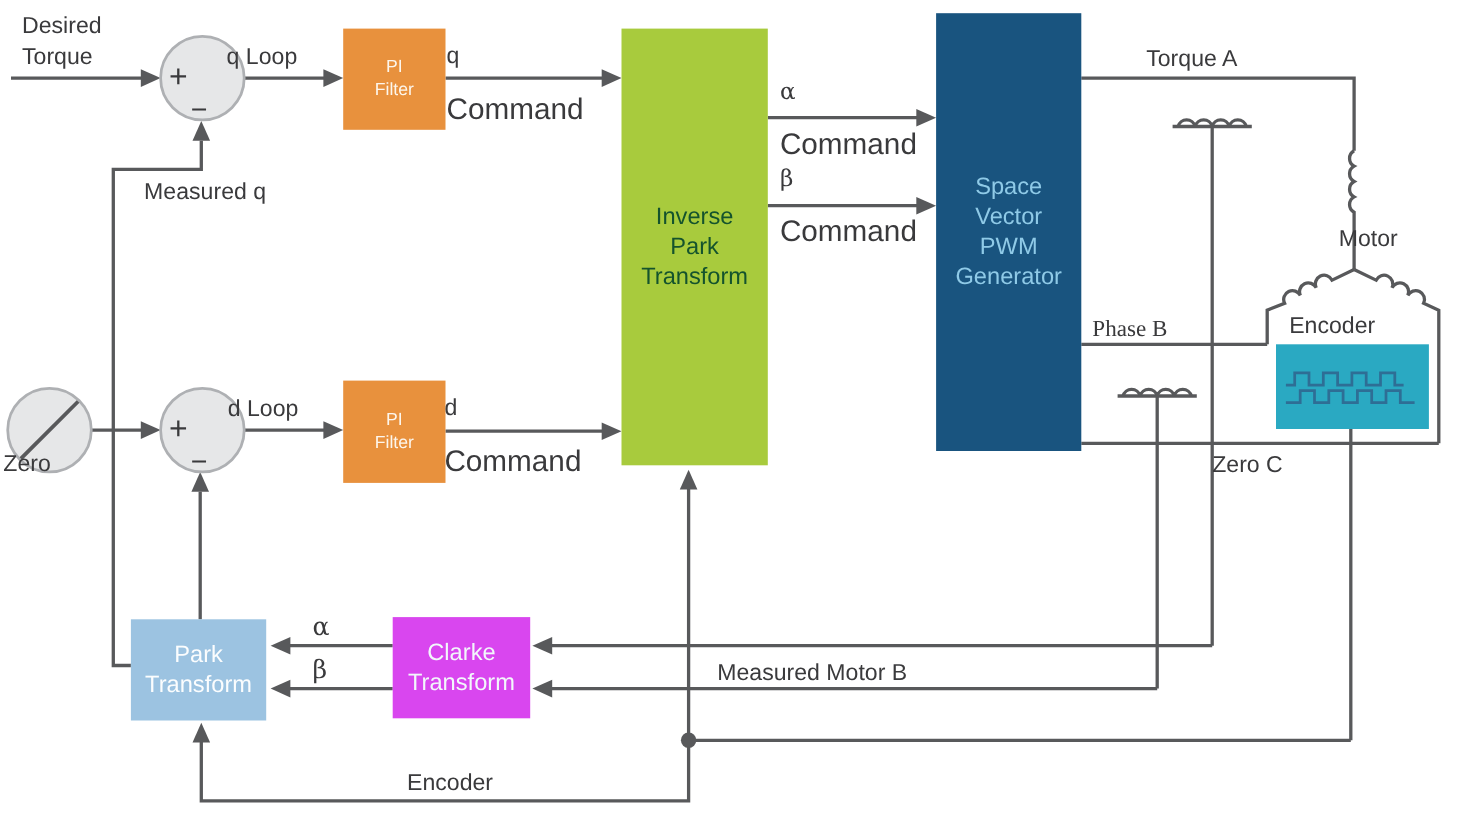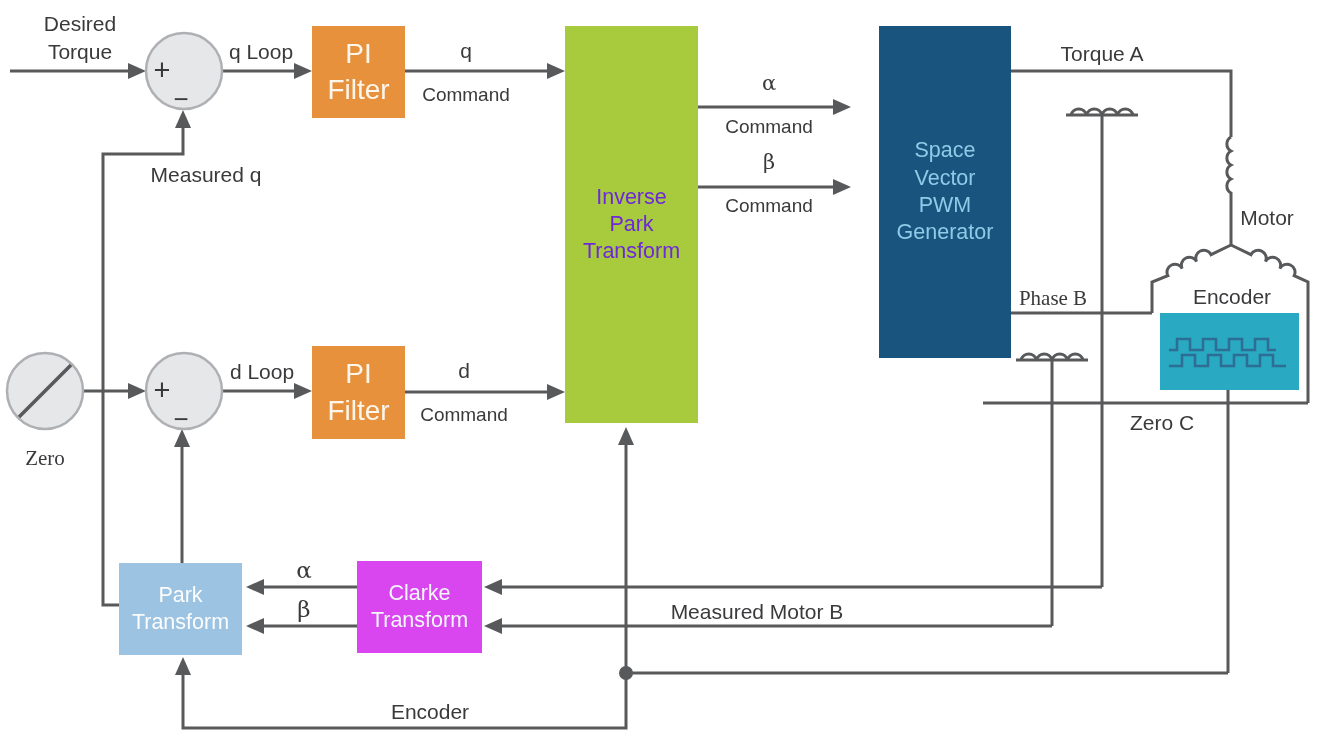--- a/index.html
+++ b/index.html
@@ -1,29 +1,29 @@
 <!DOCTYPE html>
 <html><head>
 <meta charset="utf-8">
 <style>
   html,body{margin:0;padding:0;background:#fff;}
   .canvas{position:relative;width:1327px;height:743px;background:#ffffff;overflow:hidden;
           font-family:"Liberation Sans",sans-serif;color:#3A3A3C;}
   svg.wires{position:absolute;left:0;top:0;pointer-events:none;}
-  .lbl{position:absolute;font-size:21px;line-height:1.34;text-align:center;white-space:pre-line;}
+  .lbl{position:absolute;font-size:21px;line-height:1.34;white-space:pre-line;}
   .cmd{line-height:1.06;}
   .cmd .letter{display:block;font-size:21px;}
-  .cmd .word{display:block;font-size:19px;}
+  .cmd .word{display:block;font-size:27px;}
   .greek{font-family:"DejaVu Serif",serif;}
   .g23{font-size:23px;font-family:"DejaVu Serif",serif;line-height:1.1;}
   .block{position:absolute;display:flex;align-items:center;justify-content:center;
          text-align:center;white-space:pre-line;font-size:21.5px;line-height:1.27;}
-  .pi{background:#E8913D;color:#FDF6EC;width:93px;font-size:28px;line-height:1.3;}
-  .ipark{left:565px;top:26px;width:133px;height:397px;background:#A8CB3D;color:#6d28d9;}
-  .svpwm{left:851px;top:26px;width:132px;height:332px;background:#19547F;color:#8FCAE7;margin-left:28px;}
+  .pi{background:#E8913D;color:#FDF6EC;width:93px;font-size:16px;line-height:1.3;}
+  .ipark{left:565px;top:26px;width:133px;height:397px;background:#A8CB3D;color:#14532d;}
+  .svpwm{left:851px;top:12px;width:132px;height:398px;background:#19547F;color:#8FCAE7;}
   .park{left:119px;top:563px;width:123px;height:92px;background:#9CC3E1;color:#FBFDFE;}
   .clarke{left:357px;top:561px;width:125px;height:92px;background:#d946ef;color:#F2F7FB;}
   .encbox{position:absolute;left:1160px;top:313px;width:139px;height:77px;background:#2AA9C2;}
   .sign{position:absolute;text-align:center;color:#3A3A3C;}
 </style>
 </head>
 <body>
 
 <div class="canvas">
 
@@ -122,21 +122,21 @@
         <path d="M9,53 h13 v-11 h13 v11 h13 v-11 h13 v11 h13 v-11 h13 v11 h13 v-11 h13 v11 h13"></path>
       </g>
     </svg>
   </div>
 
   <div class="lbl" style="left:20px;top:10px;width:120px;">Desired
 Torque</div>
   <div class="lbl" style="left:206px;top:38px;width:110px;">q Loop</div>
   <div class="lbl" style="left:104px;top:161px;width:150px;margin-left:27px;">Measured q</div>
   <div class="lbl" style="left:207px;top:358px;width:110px;">d Loop</div>
-  <div class="lbl" style="left:3px;top:444px;width:84px;font-family:Liberation Serif, serif;">Zero</div>
+  <div class="lbl" style="left:3px;top:408px;width:84px;">Zero</div>
   <div class="lbl" style="left:1042px;top:40px;width:120px;">Torque A</div>
   <div class="lbl" style="left:993px;top:284px;width:120px;font-family:Liberation Serif, serif;">Phase B</div>
   <div class="lbl" style="left:1102px;top:409px;width:120px;">Zero C</div>
   <div class="lbl" style="left:1217px;top:204px;width:100px;">Motor</div>
   <div class="lbl" style="left:1172px;top:283px;width:120px;">Encoder</div>
   <div class="lbl" style="left:370px;top:698px;width:120px;">Encoder</div>
   <div class="lbl" style="left:652px;top:598px;width:210px;">Measured Motor B</div>
   <div class="lbl g23" style="left:284px;top:558px;width:40px;">α</div>
   <div class="lbl g23" style="left:284px;top:597px;width:40px;">β</div>
 

